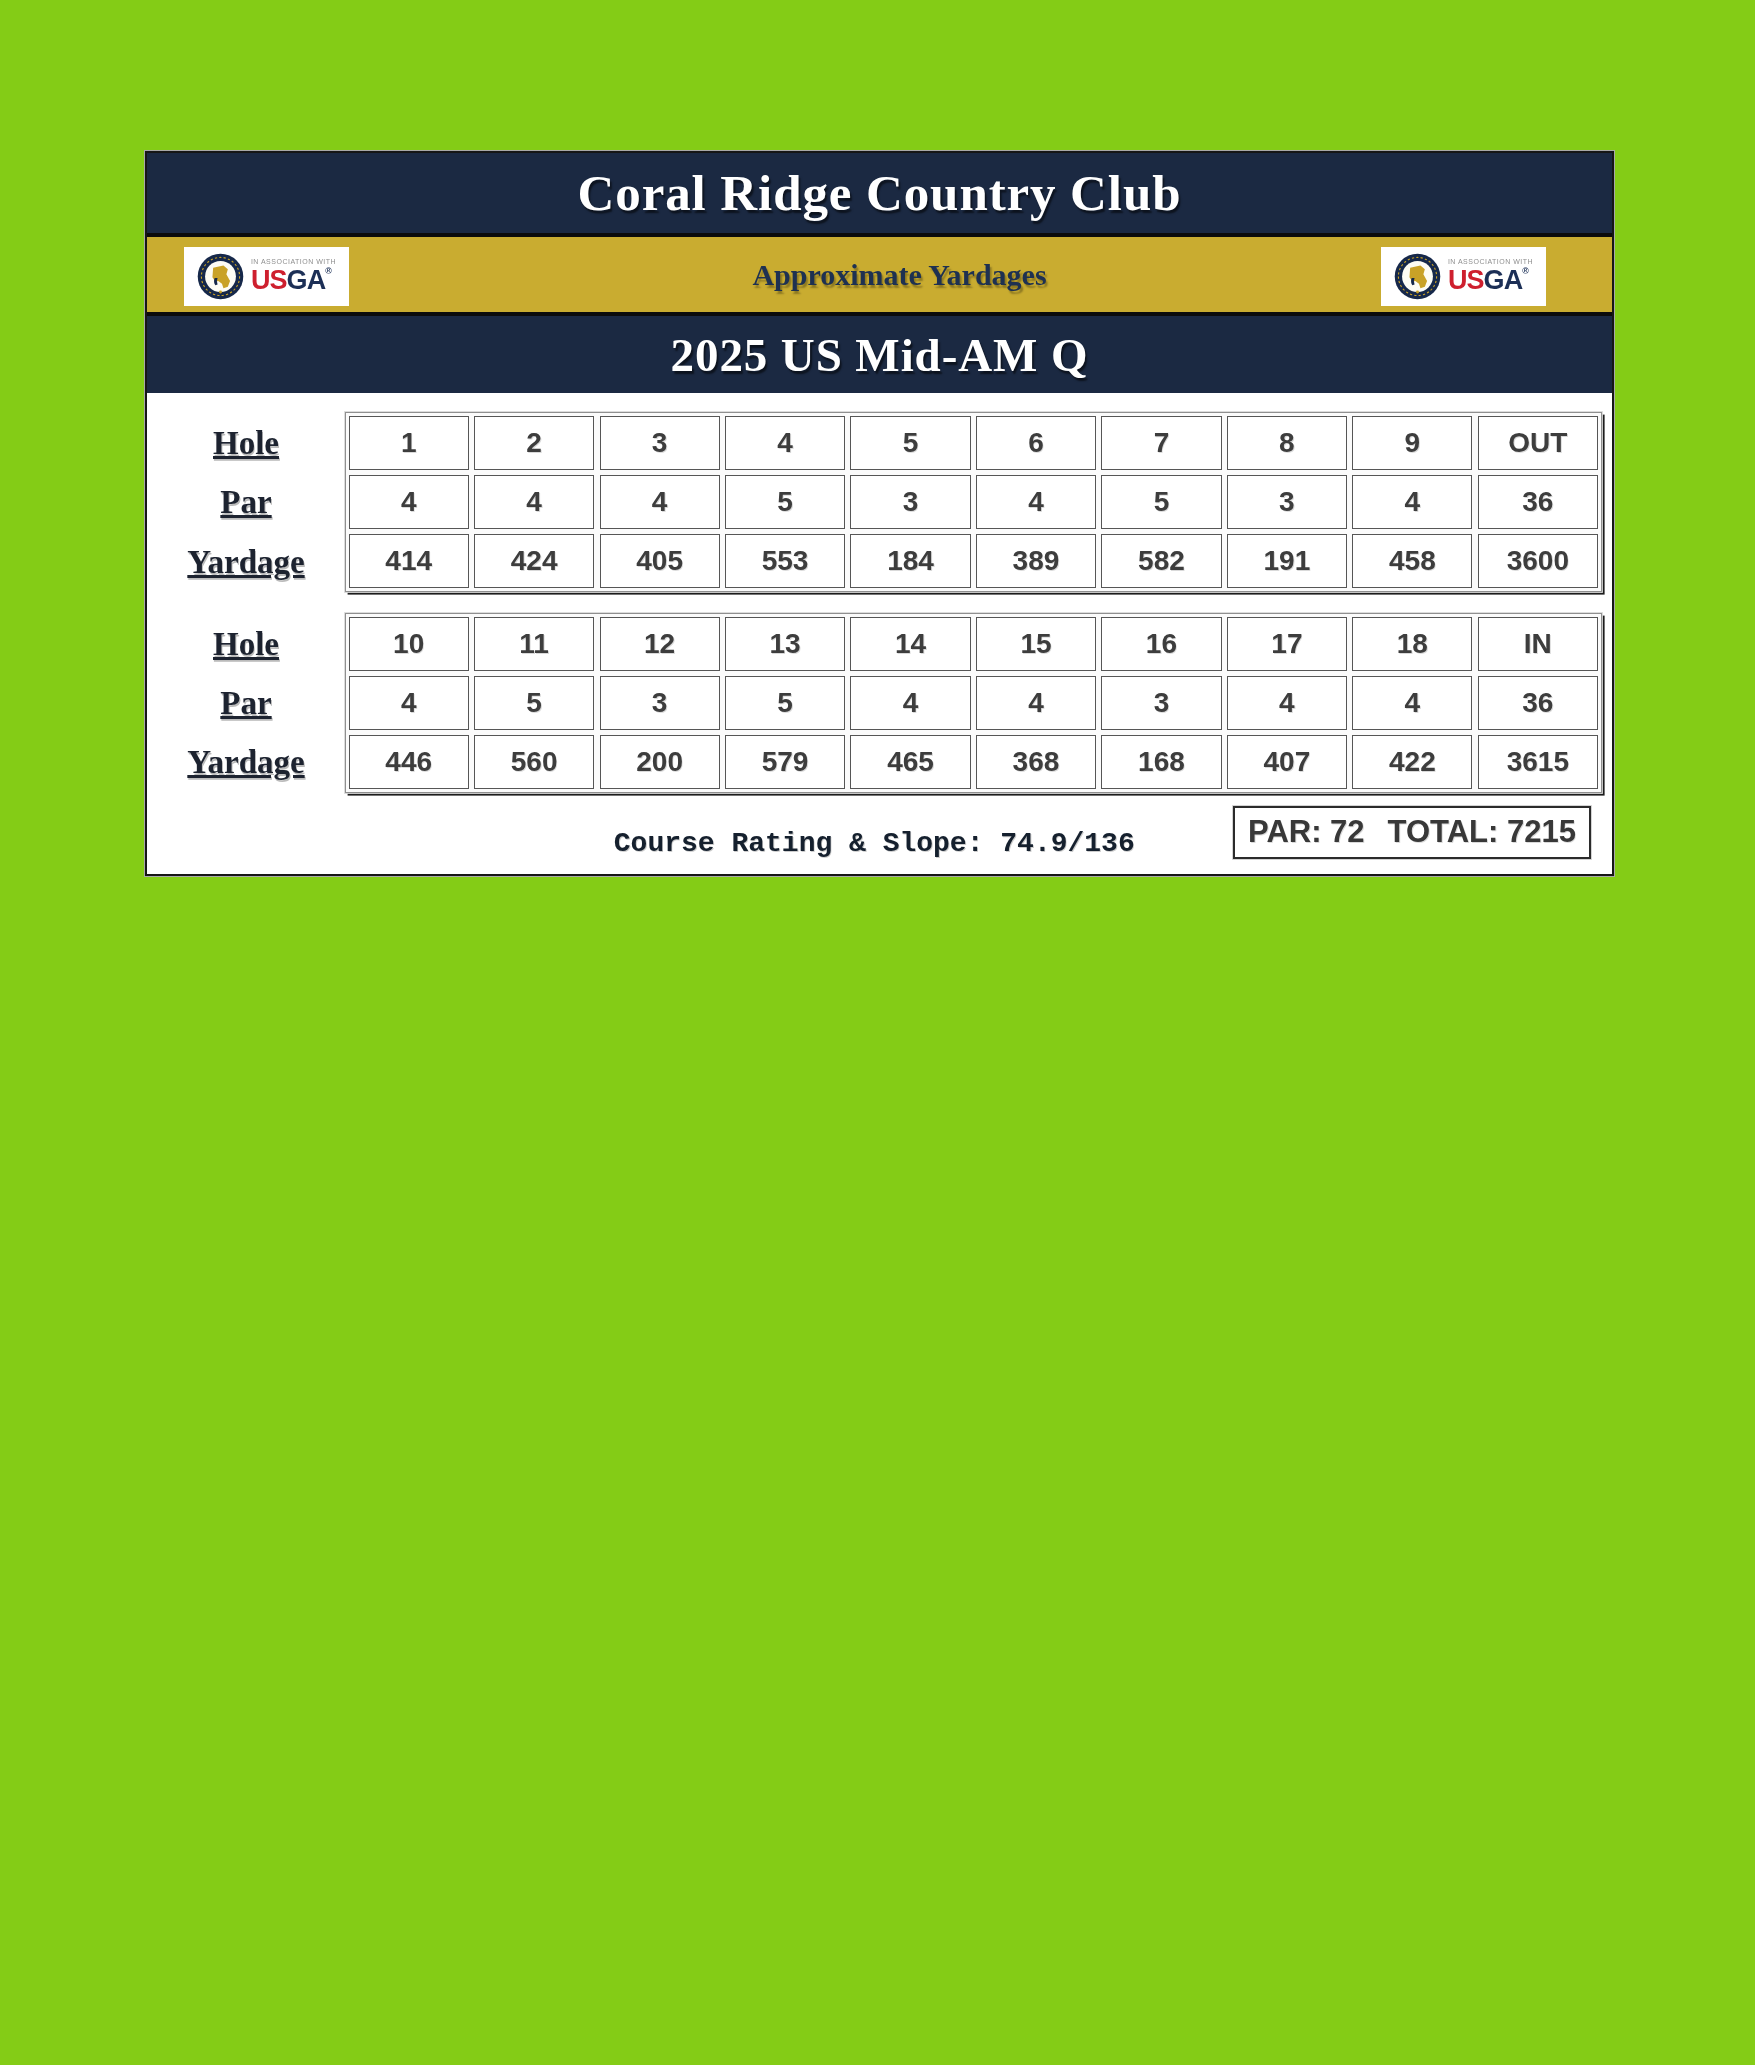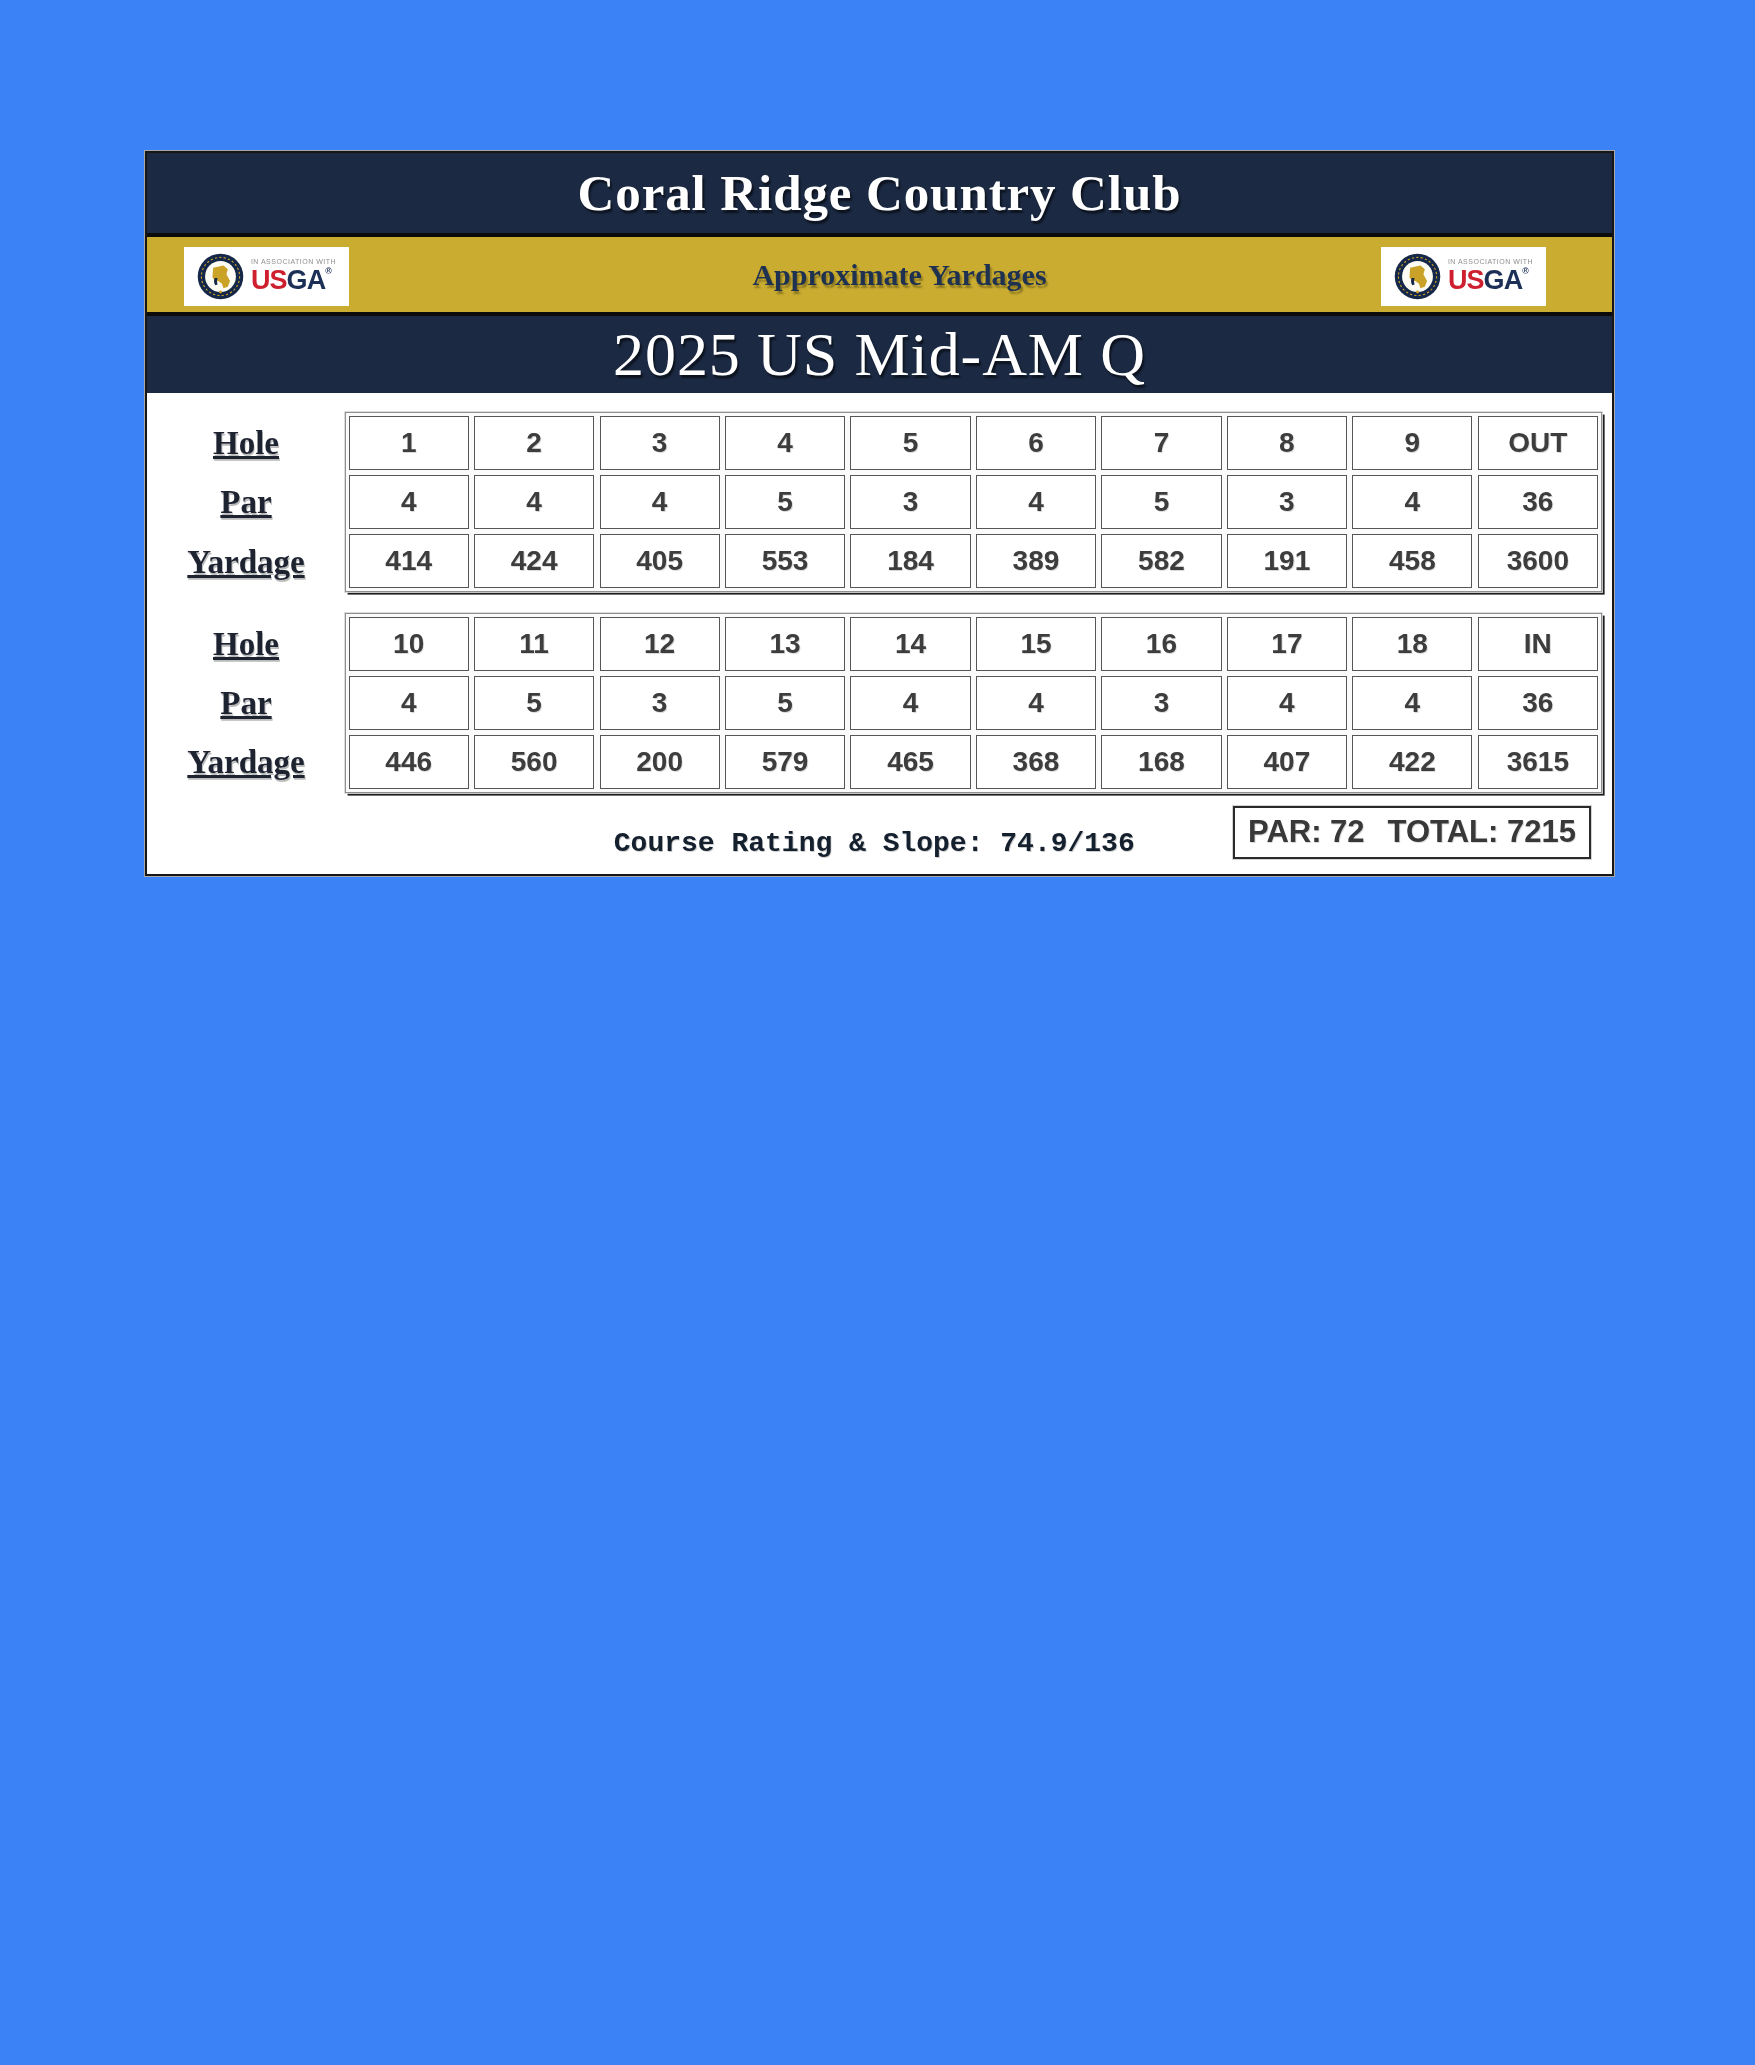--- a/index.html
+++ b/index.html
@@ -1,17 +1,17 @@
 <!DOCTYPE html>
 <html style="font-size:14px"><head>
 <meta charset="utf-8">
 <style>
   * { margin:0; padding:0; box-sizing:border-box; }
   body { background:#ffffff; font-family:"Liberation Sans", sans-serif; }
-  .page { position:relative; width:1756px; height:2065px; background:#3b82f6; overflow:hidden; }
+  .page { position:relative; width:1756px; height:2065px; background:#84cc16; overflow:hidden; }
 
   .card {
     position:absolute; left:145px; top:151px; width:1469px; height:725px;
     background:#ffffff; border:2.6px solid #161616; outline:0.9px solid #a8a8a8;
   }
 
   
   .band-title {
     height:84px; background:#1b2942; border-bottom:4.4px solid #0b0b0b;
     display:flex; align-items:center; justify-content:center;
@@ -26,21 +26,21 @@
   }
   .subtitle {
     font-family:"Liberation Serif", serif; font-weight:bold; font-size:30px;
     color:#1e3151; text-shadow:1.8px 2.6px 1.8px rgba(0,0,0,0.30);
   }
   .band-event {
     height:77px; background:#1b2942;
     display:flex; align-items:center; justify-content:center;
   }
   .event-title {
-    font-family:"Liberation Serif", serif; font-weight:normal; font-size:62px;
+    font-family:"Liberation Serif", serif; font-weight:bold; font-size:47px;
     color:#ffffff; letter-spacing:0.9px; text-shadow:1.8px 2.6px 1.8px rgba(0,0,0,0.55);
   }
 
   
   .logo-box {
     position:absolute; top:9.7px; width:165px; height:59px; background:#ffffff;
     display:flex; align-items:center; justify-content:center; gap:7px;
   }
   .logo-box.left  { left:37px; }
   .logo-box.right { right:66px; }

